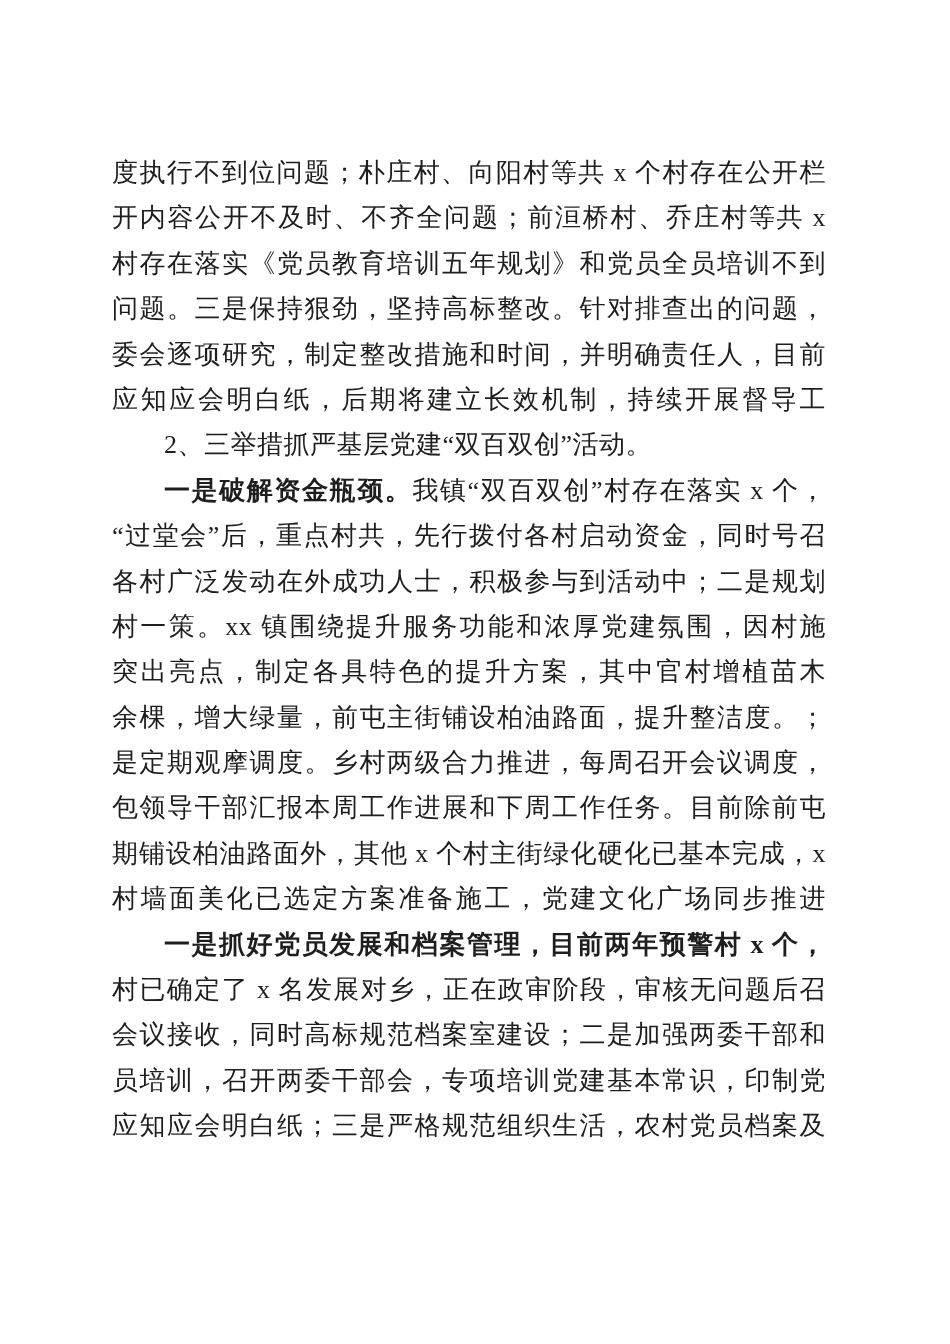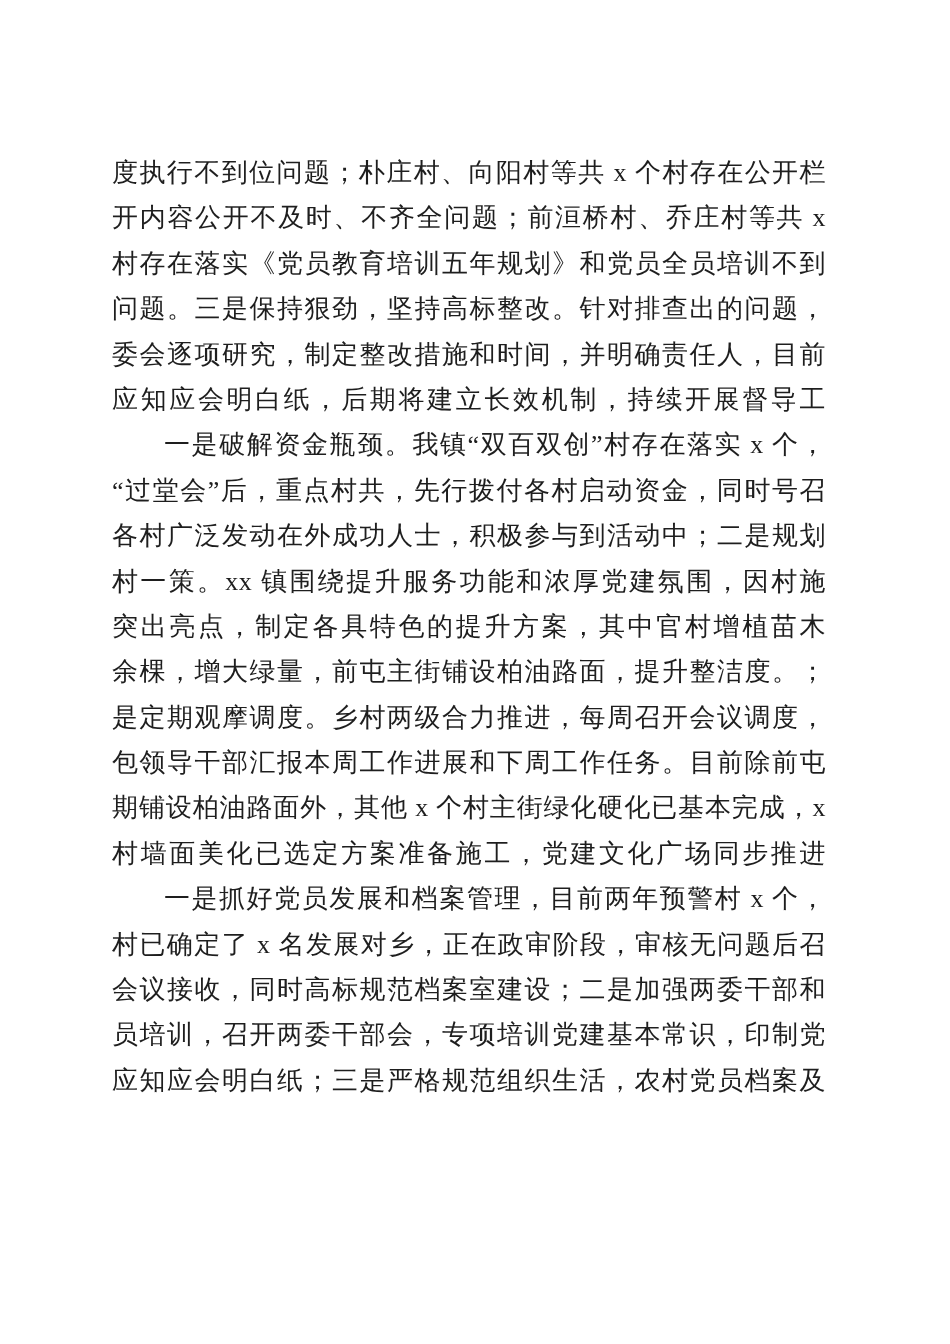--- a/index.html
+++ b/index.html
@@ -30,34 +30,35 @@
     text-align: justify;
     letter-spacing: 0.5px;
   }
   .line.just {
     text-align-last: justify;
   }
   .line.indent {
     text-indent: 2em;
   }
   .run-bold {
-    font-weight: 400;
+    font-weight: 700;
   }
 </style>
 </head>
 <body>
 
 <div class="page" style="background: rgb(255, 255, 255);">
   <div class="doc-body" id="doc-body" style="color: rgb(30, 30, 30);">
       <div class="line just"><span class="run-regular">度执行不到位问题；朴庄村、向阳村等共 x 个村存在公开栏公</span></div>
       <div class="line just"><span class="run-regular">开内容公开不及时、不齐全问题；前洹桥村、乔庄村等共 x 个</span></div>
       <div class="line just"><span class="run-regular">村存在落实《党员教育培训五年规划》和党员全员培训不到位</span></div>
       <div class="line just"><span class="run-regular">问题。三是保持狠劲，坚持高标整改。针对排查出的问题，党</span></div>
       <div class="line just"><span class="run-regular">委会逐项研究，制定整改措施和时间，并明确责任人，目前已</span></div>
       <div class="line"><span class="run-regular">应知应会明白纸，后期将建立长效机制，持续开展督导工作。</span></div>
+      <div class="line indent"><span class="run-regular">2、三举措抓严基层党建“双百双创”活动。</span></div>
       <div class="line indent just"><span class="run-bold">一是破解资金瓶颈。</span><span class="run-regular">我镇“双百双创”村存在落实 x 个，</span></div>
       <div class="line just"><span class="run-regular">“过堂会”后，重点村共，先行拨付各村启动资金，同时号召</span></div>
       <div class="line just"><span class="run-regular">各村广泛发动在外成功人士，积极参与到活动中；二是规划一</span></div>
       <div class="line just"><span class="run-regular">村一策。xx 镇围绕提升服务功能和浓厚党建氛围，因村施策，</span></div>
       <div class="line just"><span class="run-regular">突出亮点，制定各具特色的提升方案，其中官村增植苗木 xxxx</span></div>
       <div class="line just"><span class="run-regular">余棵，增大绿量，前屯主街铺设柏油路面，提升整洁度。；三</span></div>
       <div class="line just"><span class="run-regular">是定期观摩调度。乡村两级合力推进，每周召开会议调度，分</span></div>
       <div class="line just"><span class="run-regular">包领导干部汇报本周工作进展和下周工作任务。目前除前屯近</span></div>
       <div class="line just"><span class="run-regular">期铺设柏油路面外，其他 x 个村主街绿化硬化已基本完成，x 个</span></div>
       <div class="line"><span class="run-regular">村墙面美化已选定方案准备施工，党建文化广场同步推进中。</span></div>

